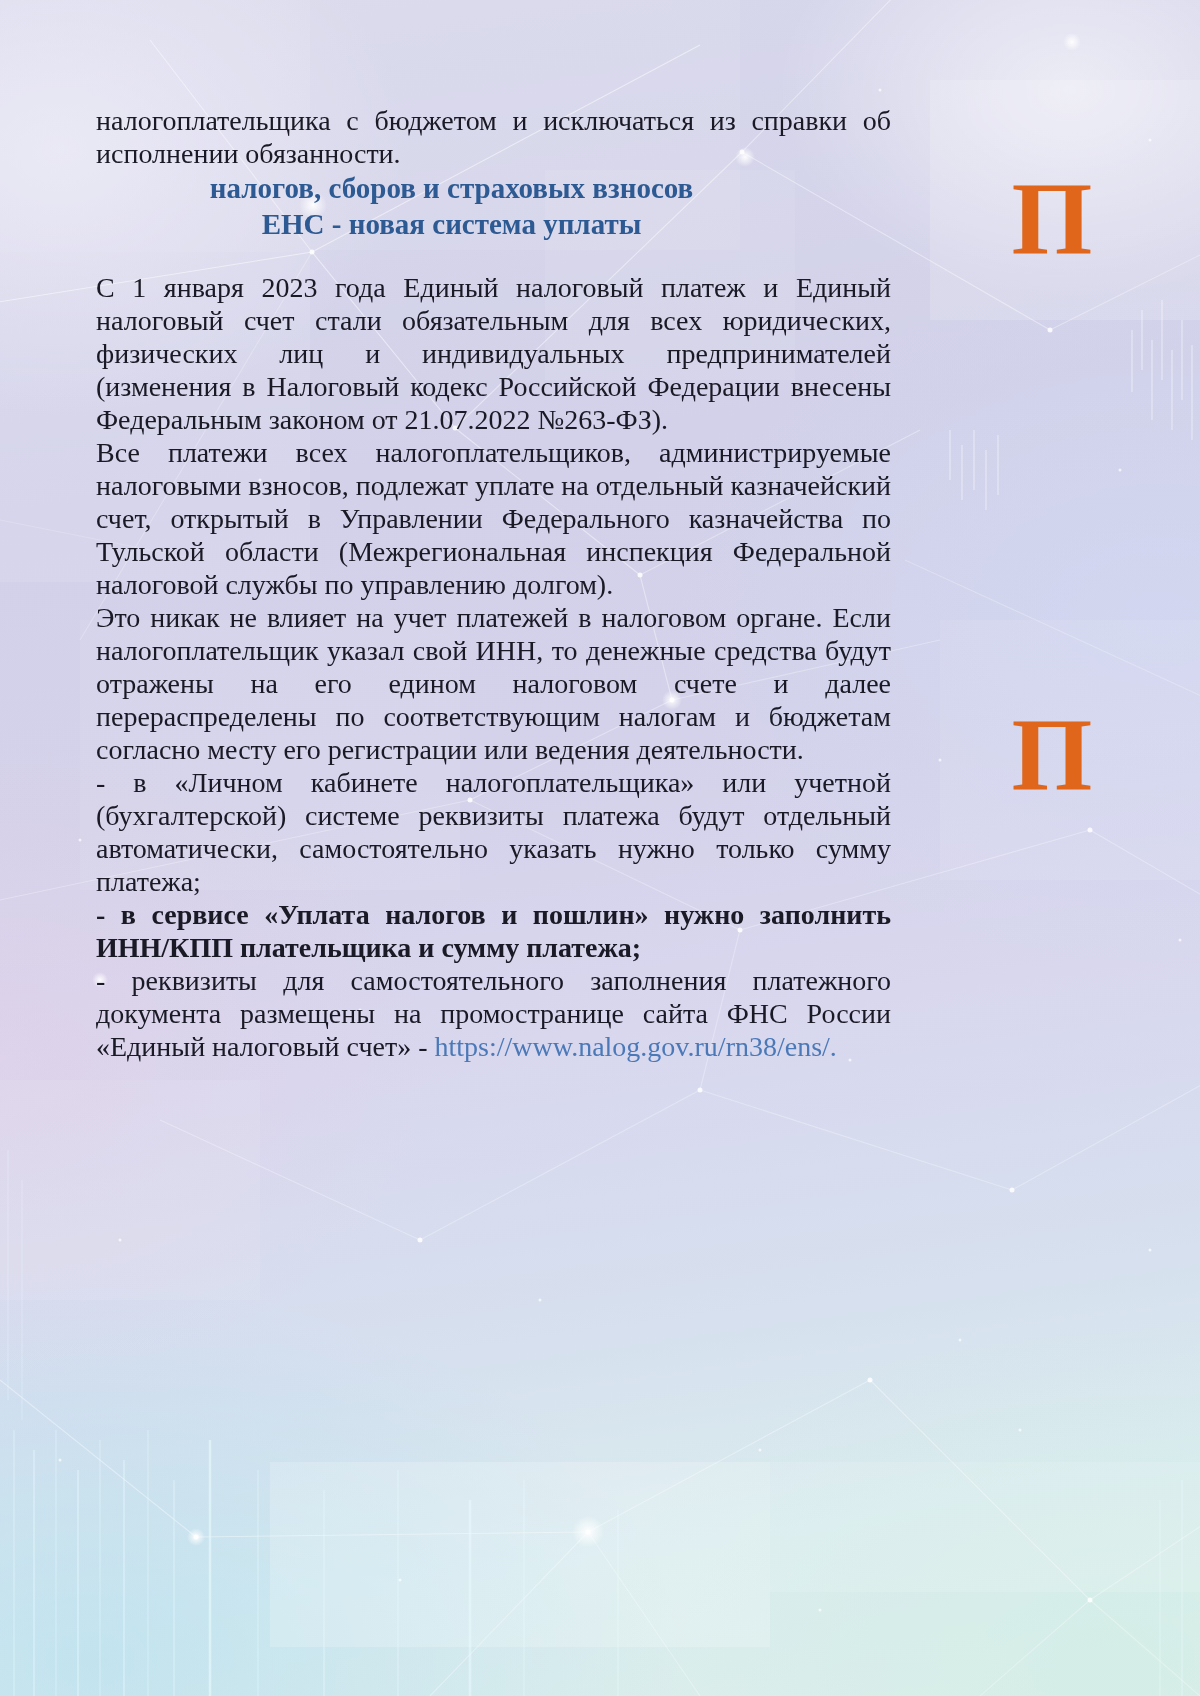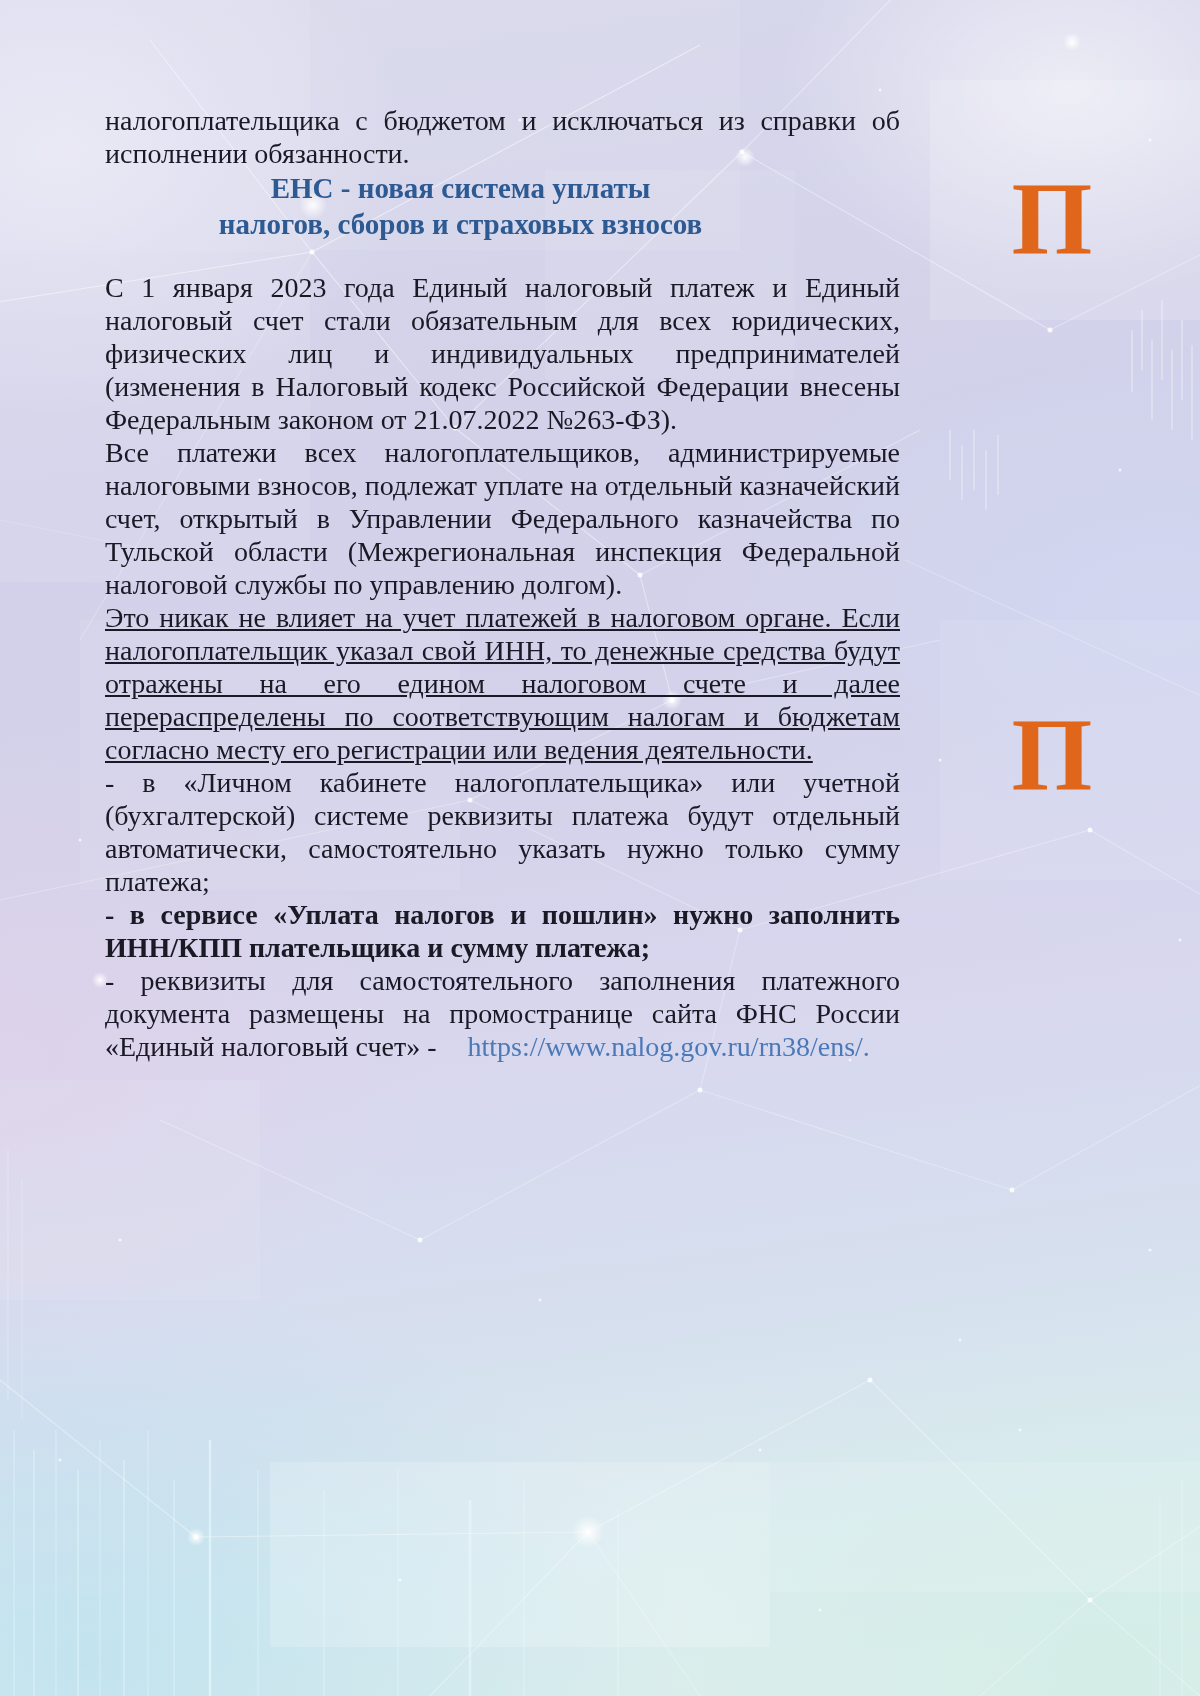--- a/index.html
+++ b/index.html
@@ -13,37 +13,37 @@
       radial-gradient(420px 300px at 1070px 90px,  rgba(255,255,255,.55), rgba(255,255,255,0) 70%),
       radial-gradient(500px 380px at 60px 150px,   rgba(238,236,248,.70), rgba(238,236,248,0) 70%),
       radial-gradient(620px 460px at 0px 1060px,   rgba(231,206,229,.38), rgba(231,206,229,0) 70%),
       radial-gradient(700px 500px at 1160px 620px, rgba(206,221,249,.40), rgba(206,221,249,0) 70%),
       radial-gradient(820px 520px at 90px 1660px,  rgba(168,217,239,.48), rgba(168,217,239,0) 72%),
       radial-gradient(720px 460px at 1110px 1660px,rgba(206,237,227,.52), rgba(206,237,227,0) 72%),
       linear-gradient(172deg,#d8d8ec 0%,#d2d1e9 28%,#d4d2ea 45%,#d8d7ee 60%,#d6e0ee 76%,#daecef 88%,#ddeeeb 100%);
   }
   .bg{position:absolute;left:0;top:0;z-index:0;}
   .content{
-    position:absolute;left:105px;top:104px;width:795px;z-index:2;
+    position:absolute;left:96px;top:104px;width:795px;z-index:2;
     color:#1a1a26;font-size:28px;line-height:33px;text-align:justify;
   }
   .content p{margin:0;}
   .intro{margin-bottom:139px;}
   .heading{
     margin:0 0 29px 0;text-align:center;padding-right:84px;
     font-weight:bold;font-size:29px;line-height:36px;color:#2d5a92;
   }
   .heading span{display:block;}
   .p-law{margin-bottom:31px;}
   .p-system{margin-bottom:107px;}
-  .p-inn{margin-bottom:29px;text-decoration:underline;}
+  .p-inn{margin-bottom:29px;}
   .p-features-title{margin-bottom:32px;}
   .p-feature-lk{margin-bottom:31px;}
   .p-feature-service{margin-bottom:38px;font-weight:bold;}
-  .link{color:#4b79b8;text-decoration:none;cursor:pointer;margin-left:24px;}
+  .link{color:#4b79b8;text-decoration:none;cursor:pointer;}
   .dropcap{
     position:absolute;left:1002px;width:100px;z-index:2;
     text-align:center;font-family:"Liberation Serif",serif;font-weight:bold;
     font-size:104px;line-height:104px;color:#e0661c;
   }
   .dc1{top:167px;}
   .dc2{top:703px;}
 </style>
 </head>
 <body>
@@ -199,22 +199,22 @@
   </svg>
 
   <div class="dropcap dc1">П</div>
   <div class="dropcap dc2">П</div>
 
   <div class="content">
 
     <p class="intro">налогоплательщика с бюджетом и исключаться из справки об исполнении обязанности.</p>
 
     <h1 class="heading">
+      <span>налогов, сборов и страховых взносов</span>
       <span>ЕНС - новая система уплаты</span>
-      <span>налогов, сборов и страховых взносов</span>
     </h1>
 
     <p class="p-law">С 1 января 2023 года Единый налоговый платеж и Единый налоговый счет стали обязательным для всех юридических, физических лиц и индивидуальных предпринимателей (изменения в Налоговый кодекс Российской Федерации внесены Федеральным законом от 21.07.2022 №263-ФЗ).</p>
 
 
     <p class="p-payments">Все платежи всех налогоплательщиков, администрируемые налоговыми взносов, подлежат уплате на отдельный казначейский счет, открытый в Управлении Федерального казначейства по Тульской области (Межрегиональная инспекция Федеральной налоговой службы по управлению долгом).</p>
 
     <p class="p-inn">Это никак не влияет на учет платежей в налоговом органе. Если налогоплательщик указал свой ИНН, то денежные средства будут отражены на его едином налоговом счете и далее перераспределены по соответствующим налогам и бюджетам согласно месту его регистрации или ведения деятельности.</p>
 
 

